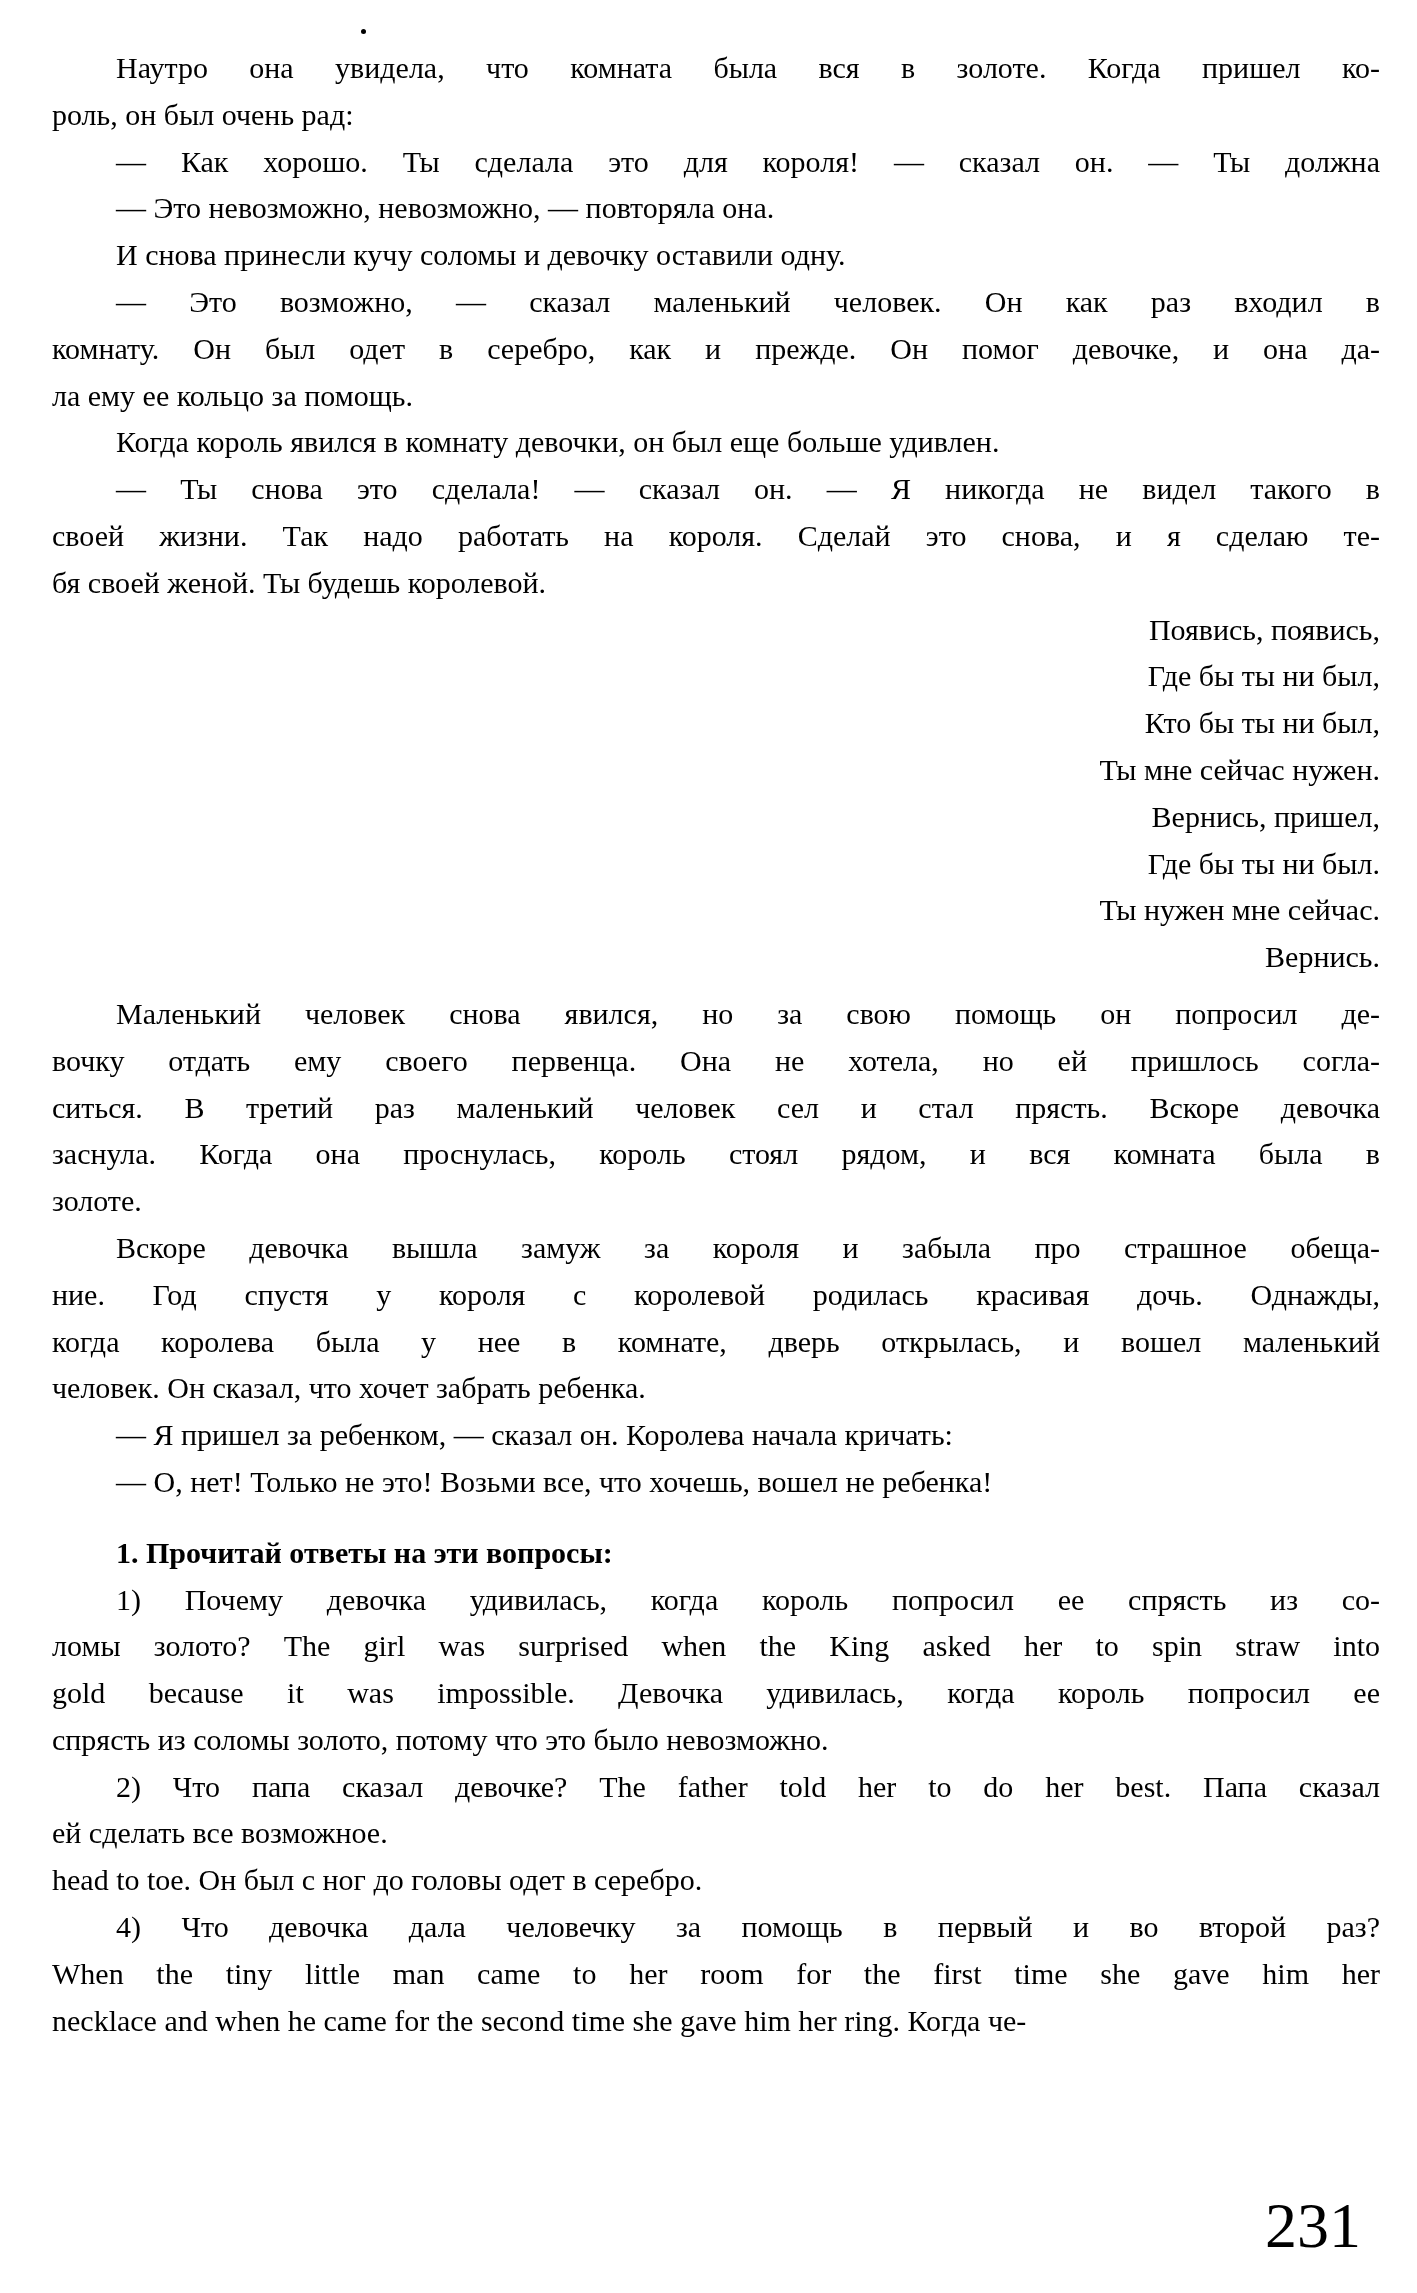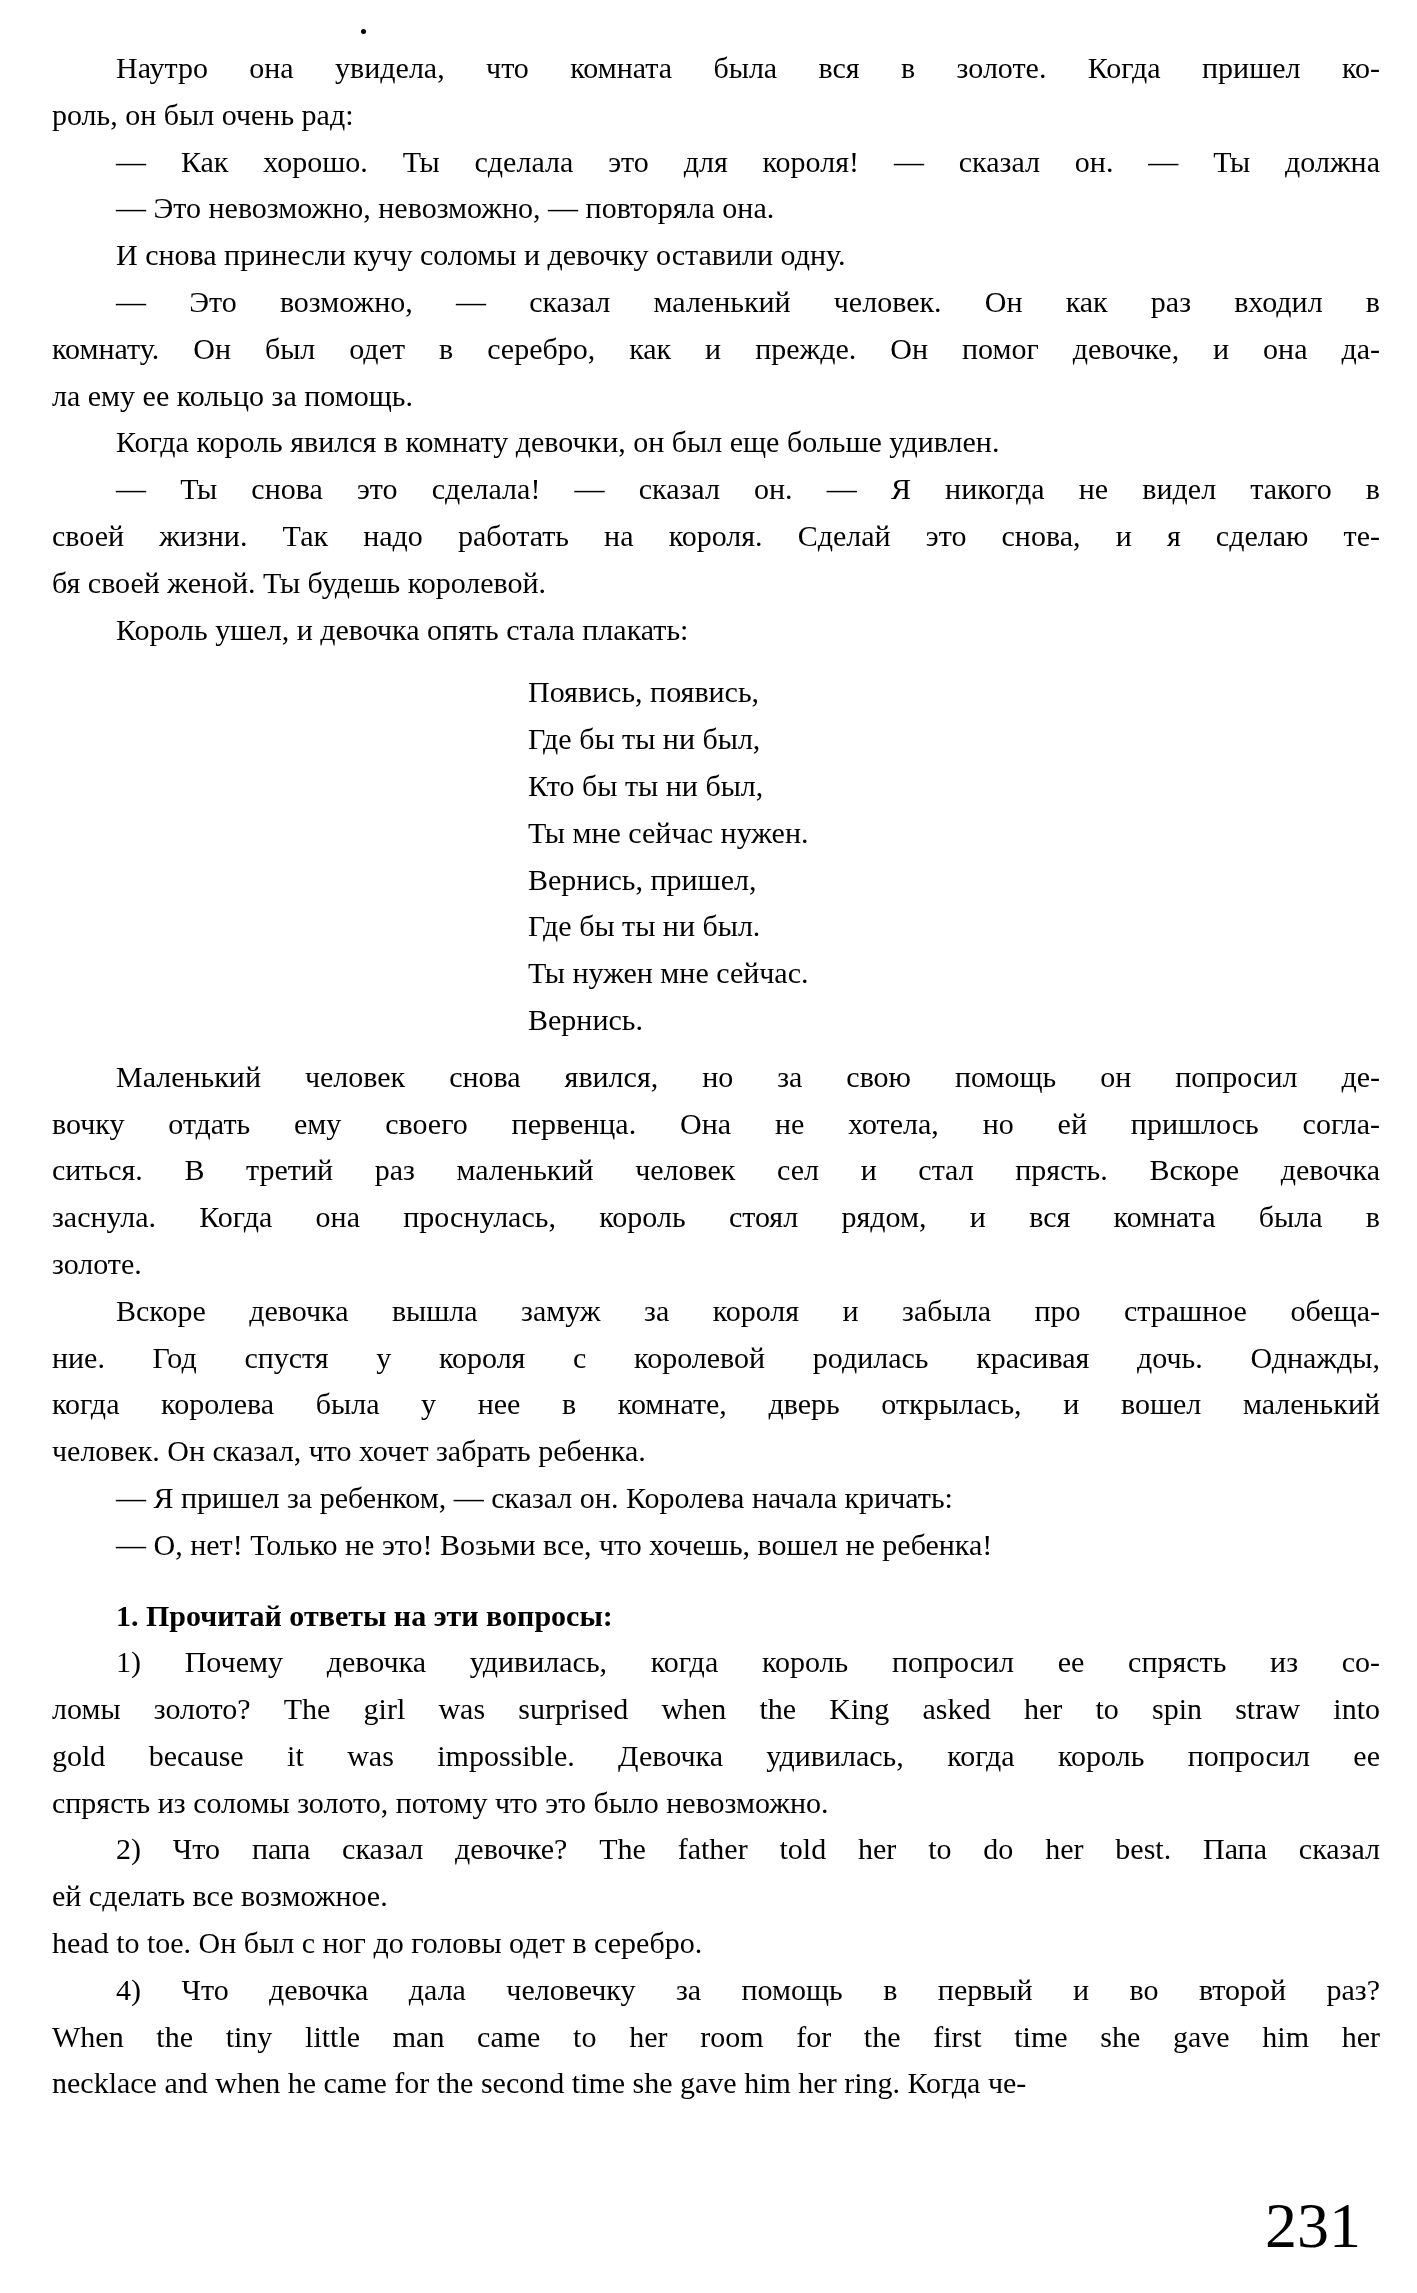--- a/index.html
+++ b/index.html
@@ -17,21 +17,21 @@
   .line {
     font-size: 30px;
     line-height: 46.8px;
     white-space: normal;
   }
   .block.p .line.just {
     text-align: justify;
     text-align-last: justify;
   }
   .line.first { text-indent: 64px; }
-  .block.poem { margin: 16px 0 10px 476px; }
+  .block.poem { margin: 0 0 10px 476px; text-align: right; }
   .block.heading { margin-top: 24px; }
   .block.heading .line { font-weight: bold; }
   .pagenum {
     position: absolute;
     top: 2194px; right: 56px;
     font-size: 64px; line-height: 1;
     font-family: "Liberation Serif", serif;
   }
   .speck {
     position: absolute; left: 361px; top: 29px;
@@ -63,23 +63,20 @@
         <div class="line just">комнату. Он был одет в серебро, как и прежде. Он помог девочке, и она да-</div>
         <div class="line">ла ему ее кольцо за помощь.</div>
       </div>
       <div class="block p">
         <div class="line first">Когда король явился в комнату девочки, он был еще больше удивлен.</div>
       </div>
       <div class="block p">
         <div class="line first just">— Ты снова это сделала! — сказал он. — Я никогда не видел такого в</div>
         <div class="line just">своей жизни. Так надо работать на короля. Сделай это снова, и я сделаю те-</div>
         <div class="line">бя своей женой. Ты будешь королевой.</div>
-      </div>
-      <div class="block p">
-        <div class="line first">Король ушел, и девочка опять стала плакать:</div>
       </div>
       <div class="block poem">
         <div class="line">Появись, появись,</div>
         <div class="line">Где бы ты ни был,</div>
         <div class="line">Кто бы ты ни был,</div>
         <div class="line">Ты мне сейчас нужен.</div>
         <div class="line">Вернись, пришел,</div>
         <div class="line">Где бы ты ни был.</div>
         <div class="line">Ты нужен мне сейчас.</div>
         <div class="line">Вернись.</div>

